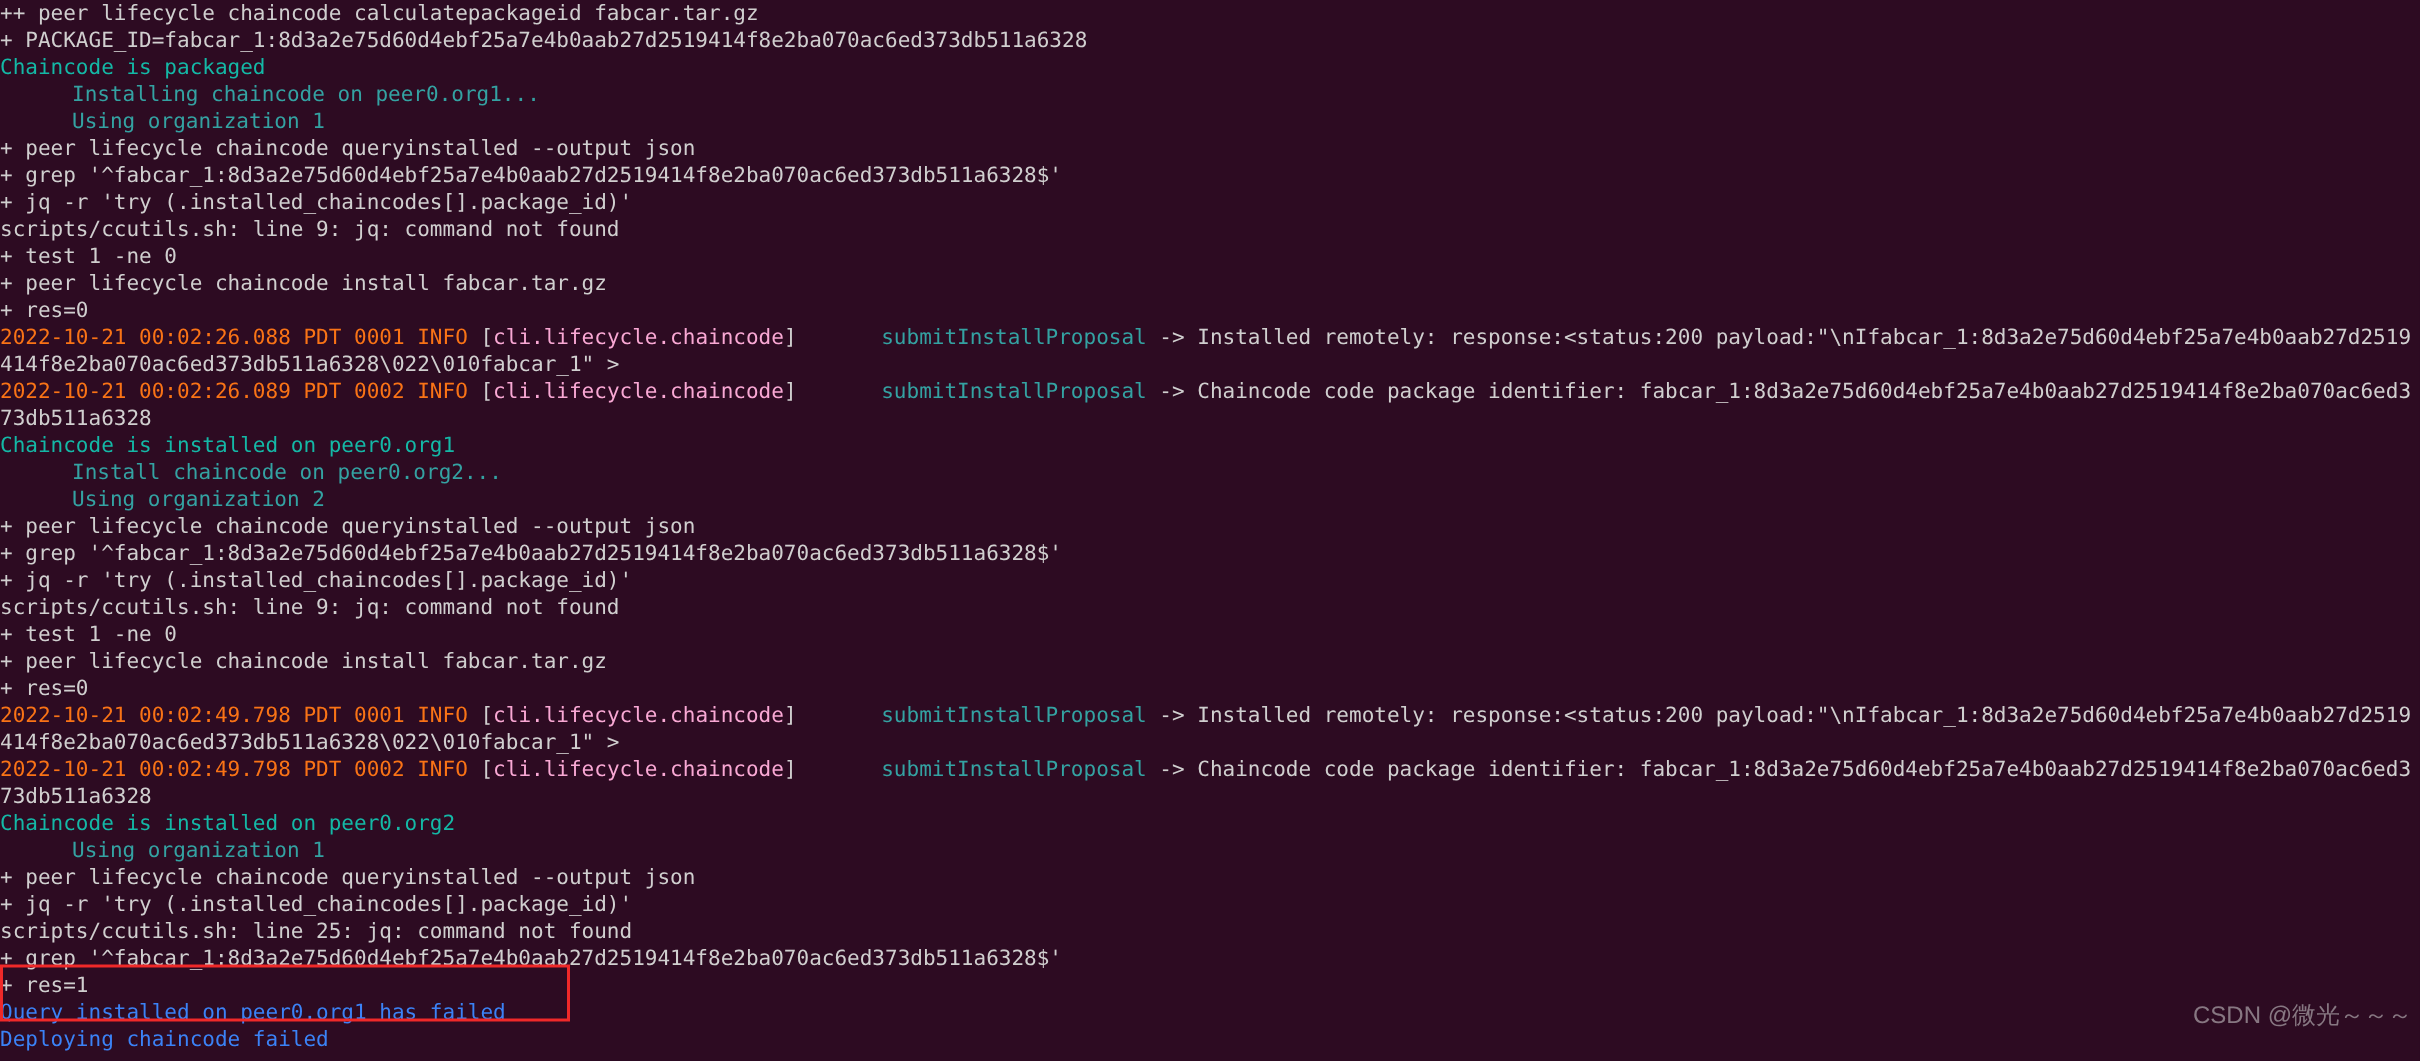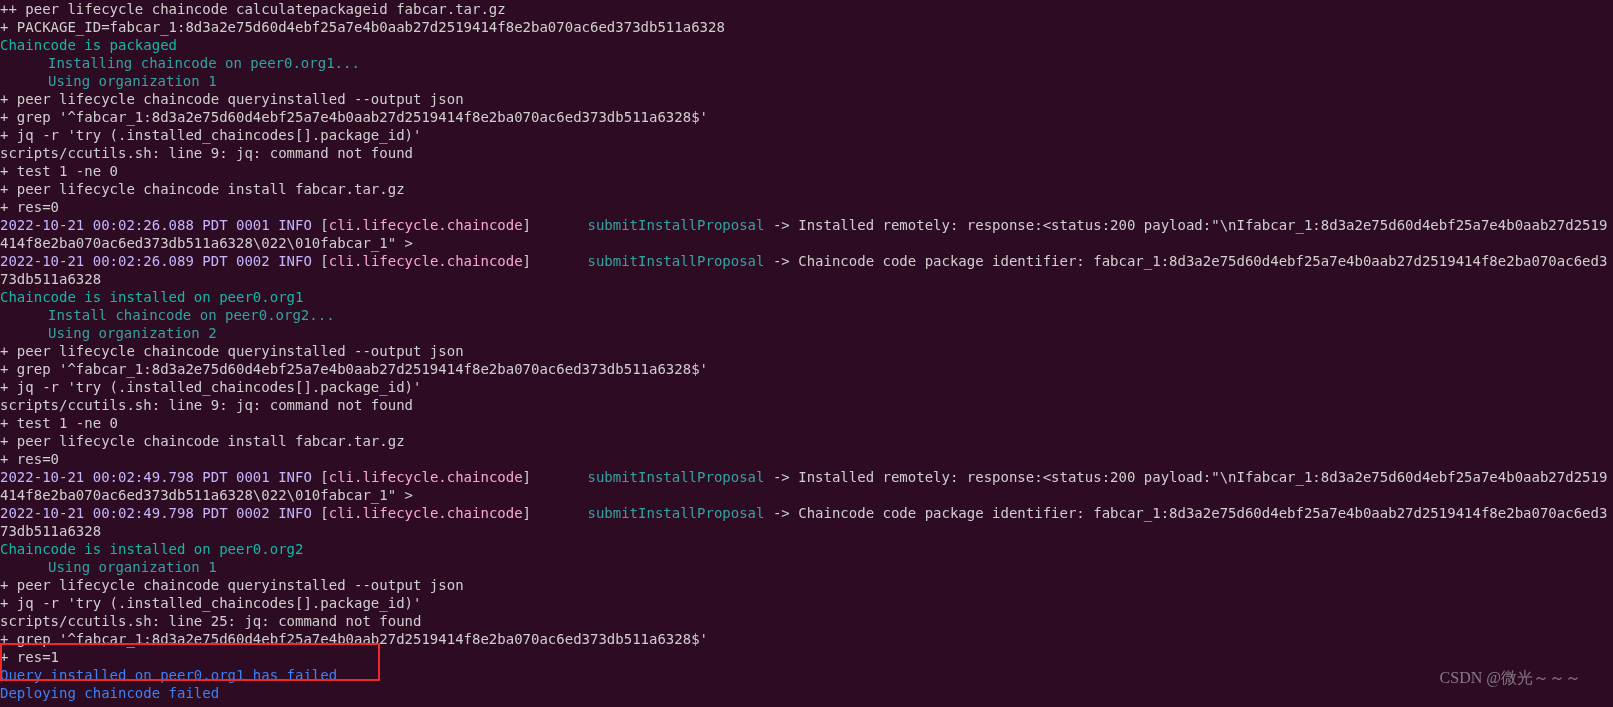--- a/index.html
+++ b/index.html
@@ -18,41 +18,41 @@
     margin: 0;
     padding: 0;
     white-space: pre-wrap;
     word-break: break-all;
     letter-spacing: 0;
   }
   .line { display: block; }
   .c-plain  { color: #d0cfcf; }
   .c-green  { color: #14b8a6; }
   .c-cyan   { color: #34a2a2; padding-left: 48px; }
-  .c-darkcyan { color: #c4b5fd; }
+  .c-darkcyan { color: #f97316; }
   .c-yellow { color: #f9a8d4; }
   .c-red    { color: #3b82f6; }
 
   .highlight-box {
     position: absolute;
     top: 643px;
     left: 0;
     width: 380px;
     height: 38px;
     border: 2px solid #ef2929;
     box-sizing: border-box;
     pointer-events: none;
   }
   .watermark {
     position: absolute;
-    right: 32px;
+    right: 5px;
     bottom: 20px;
     color: rgba(210,210,210,0.55);
     font-size: 16px;
-    font-family: Liberation Serif, serif;
+    font-family: Liberation Sans, sans-serif;
   }
 </style>
 </head>
 <body>
 
 <pre class="term" id="terminal-output"><span class="line"><span class="c-plain">++ peer lifecycle chaincode calculatepackageid fabcar.tar.gz</span></span><span class="line"><span class="c-plain">+ PACKAGE_ID=fabcar_1:8d3a2e75d60d4ebf25a7e4b0aab27d2519414f8e2ba070ac6ed373db511a6328</span></span><span class="line"><span class="c-green">Chaincode is packaged</span></span><span class="line"><span class="c-cyan">Installing chaincode on peer0.org1...</span></span><span class="line"><span class="c-cyan">Using organization 1</span></span><span class="line"><span class="c-plain">+ peer lifecycle chaincode queryinstalled --output json</span></span><span class="line"><span class="c-plain">+ grep '^fabcar_1:8d3a2e75d60d4ebf25a7e4b0aab27d2519414f8e2ba070ac6ed373db511a6328$'</span></span><span class="line"><span class="c-plain">+ jq -r 'try (.installed_chaincodes[].package_id)'</span></span><span class="line"><span class="c-plain">scripts/ccutils.sh: line 9: jq: command not found</span></span><span class="line"><span class="c-plain">+ test 1 -ne 0</span></span><span class="line"><span class="c-plain">+ peer lifecycle chaincode install fabcar.tar.gz</span></span><span class="line"><span class="c-plain">+ res=0</span></span><span class="line"><span class="c-darkcyan">2022-10-21 00:02:26.088 PDT 0001 INFO</span><span class="c-plain"> [</span><span class="c-yellow">cli.lifecycle.chaincode</span><span class="c-plain">] </span><span class="c-cyan">submitInstallProposal</span><span class="c-plain"> -&gt; Installed remotely: response:&lt;status:200 payload:"\nIfabcar_1:8d3a2e75d60d4ebf25a7e4b0aab27d2519414f8e2ba070ac6ed373db511a6328\022\010fabcar_1" &gt;</span></span><span class="line"><span class="c-darkcyan">2022-10-21 00:02:26.089 PDT 0002 INFO</span><span class="c-plain"> [</span><span class="c-yellow">cli.lifecycle.chaincode</span><span class="c-plain">] </span><span class="c-cyan">submitInstallProposal</span><span class="c-plain"> -&gt; Chaincode code package identifier: fabcar_1:8d3a2e75d60d4ebf25a7e4b0aab27d2519414f8e2ba070ac6ed373db511a6328</span></span><span class="line"><span class="c-green">Chaincode is installed on peer0.org1</span></span><span class="line"><span class="c-cyan">Install chaincode on peer0.org2...</span></span><span class="line"><span class="c-cyan">Using organization 2</span></span><span class="line"><span class="c-plain">+ peer lifecycle chaincode queryinstalled --output json</span></span><span class="line"><span class="c-plain">+ grep '^fabcar_1:8d3a2e75d60d4ebf25a7e4b0aab27d2519414f8e2ba070ac6ed373db511a6328$'</span></span><span class="line"><span class="c-plain">+ jq -r 'try (.installed_chaincodes[].package_id)'</span></span><span class="line"><span class="c-plain">scripts/ccutils.sh: line 9: jq: command not found</span></span><span class="line"><span class="c-plain">+ test 1 -ne 0</span></span><span class="line"><span class="c-plain">+ peer lifecycle chaincode install fabcar.tar.gz</span></span><span class="line"><span class="c-plain">+ res=0</span></span><span class="line"><span class="c-darkcyan">2022-10-21 00:02:49.798 PDT 0001 INFO</span><span class="c-plain"> [</span><span class="c-yellow">cli.lifecycle.chaincode</span><span class="c-plain">] </span><span class="c-cyan">submitInstallProposal</span><span class="c-plain"> -&gt; Installed remotely: response:&lt;status:200 payload:"\nIfabcar_1:8d3a2e75d60d4ebf25a7e4b0aab27d2519414f8e2ba070ac6ed373db511a6328\022\010fabcar_1" &gt;</span></span><span class="line"><span class="c-darkcyan">2022-10-21 00:02:49.798 PDT 0002 INFO</span><span class="c-plain"> [</span><span class="c-yellow">cli.lifecycle.chaincode</span><span class="c-plain">] </span><span class="c-cyan">submitInstallProposal</span><span class="c-plain"> -&gt; Chaincode code package identifier: fabcar_1:8d3a2e75d60d4ebf25a7e4b0aab27d2519414f8e2ba070ac6ed373db511a6328</span></span><span class="line"><span class="c-green">Chaincode is installed on peer0.org2</span></span><span class="line"><span class="c-cyan">Using organization 1</span></span><span class="line"><span class="c-plain">+ peer lifecycle chaincode queryinstalled --output json</span></span><span class="line"><span class="c-plain">+ jq -r 'try (.installed_chaincodes[].package_id)'</span></span><span class="line"><span class="c-plain">scripts/ccutils.sh: line 25: jq: command not found</span></span><span class="line"><span class="c-plain">+ grep '^fabcar_1:8d3a2e75d60d4ebf25a7e4b0aab27d2519414f8e2ba070ac6ed373db511a6328$'</span></span><span class="line"><span class="c-plain">+ res=1</span></span><span class="line"><span class="c-red">Query installed on peer0.org1 has failed</span></span><span class="line"><span class="c-red">Deploying chaincode failed</span></span></pre>
 
 <div class="highlight-box"></div>
 
 <div class="watermark">CSDN @微光～～～</div>

